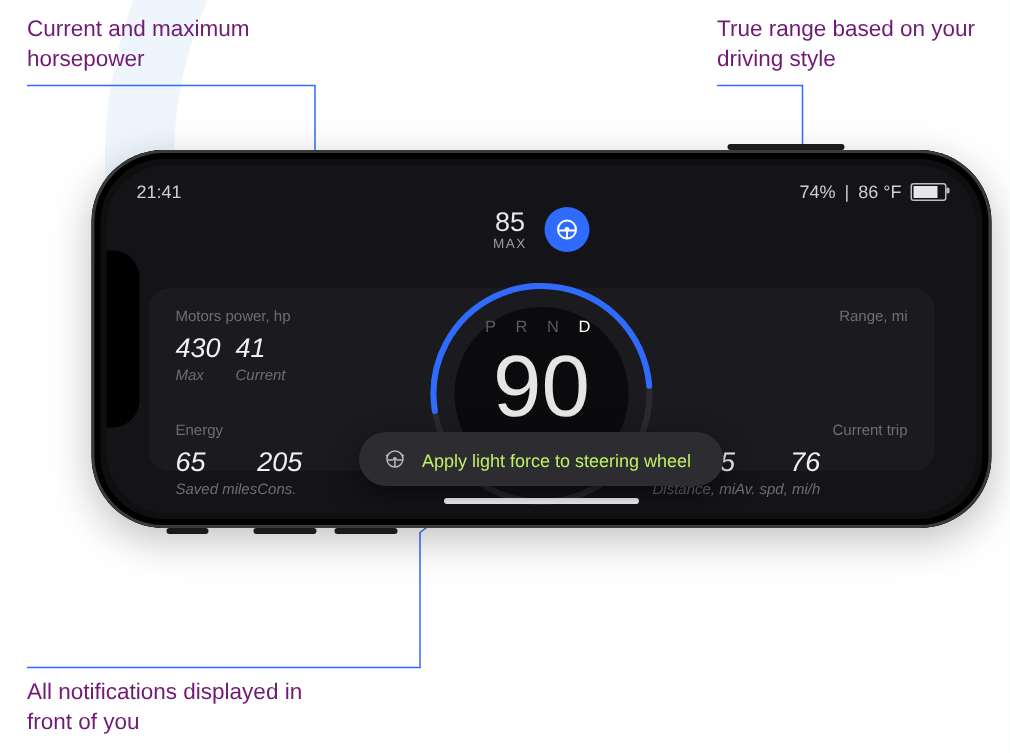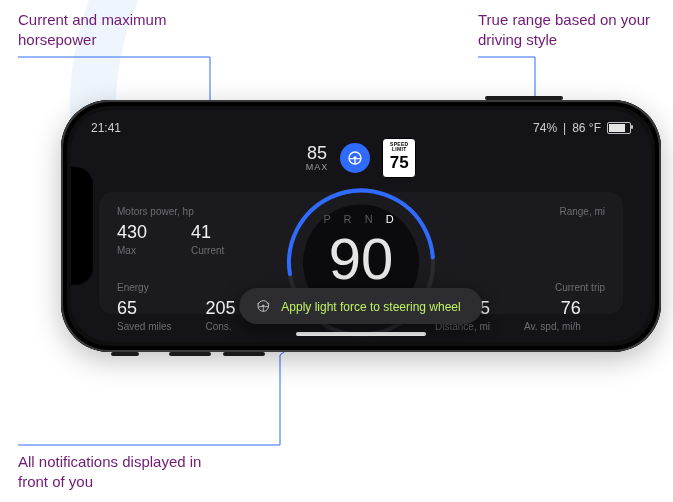--- a/index.html
+++ b/index.html
@@ -166,21 +166,21 @@
   .stat-group {
     position: absolute;
     color: #e8e8ea;
   }
   .stat-group.left  { left: 18px; width: 170px; }
   .stat-group.right { right: 18px; width: 170px; text-align:right;}
   .row1 { top: 14px; }
   .row2 { top: 90px; }
   .group-title { font-size: 10px; color: #6d6d73; margin-bottom: 6px; }
   .pair {
-    display: flex; gap: 34px;
+    display: flex;  font-style: italic;
   }
   .item .value { font-size: 18px; font-weight: 500; color: #f1f1f1; line-height:1.1;}
   .item .sublabel { font-size: 10px; color: #6d6d73; margin-top: 2px; min-width: 40px;}
 
   .speedo-wrap {
     position: absolute;
     left: 50%; top: 50%;
     width: 160px; height: 160px;
     transform: translate(-50%, -44%);
   }
@@ -269,24 +269,20 @@
         <div class="num">85</div>
         <div class="lbl">MAX</div>
       </div>
       <div class="autopilot">
         <svg viewBox="0 0 24 24">
           <circle cx="12" cy="12" r="9" fill="none" stroke="#fff" stroke-width="2"></circle>
           <circle cx="12" cy="12" r="2.5" fill="#fff"></circle>
           <path d="M4 13 L10 13 M14 13 L20 13 M12 14 L12 21" stroke="#fff" stroke-width="2"></path>
         </svg>
       </div>
-      <div class="speedlimit">
-        <div class="t" id="sl-label">SPEED<br>LIMIT</div>
-        <div class="n">75</div>
-      </div>
     </div>
 
     <div class="stats-card">
 
       <div class="stat-group left row1">
         <div class="group-title">Motors power, hp</div>
         <div class="pair">
           <div class="item">
             <div class="value">430</div>
             <div class="sublabel">Max</div>

